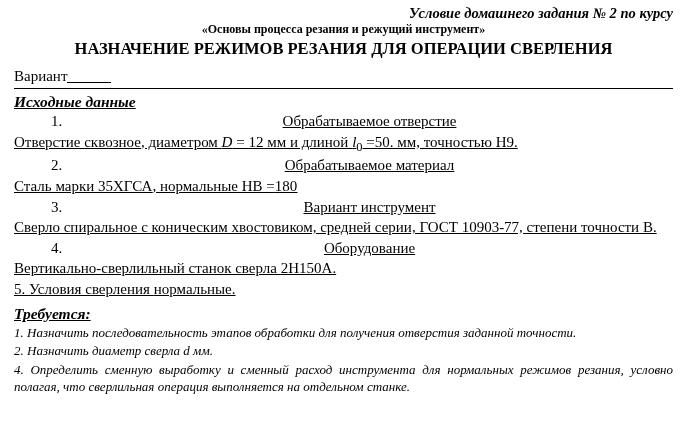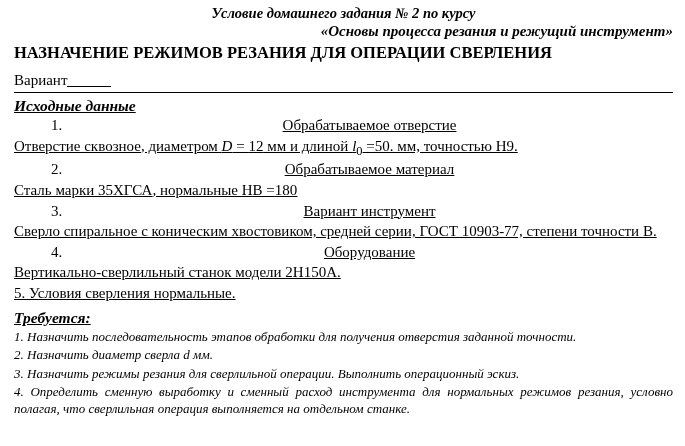--- a/index.html
+++ b/index.html
@@ -20,35 +20,34 @@
     height: 446px;
     box-sizing: border-box;
     padding: 4px 12px 0 14px;
   }
   .rule {
     border: none;
     border-top: 1px solid #000;
     margin: 3px 0 4px 0;
   }
   .hdr-line {
-    text-align: center;
+    text-align: right;
     font-style: italic;
     font-weight: bold;
     font-size: 14.5px;
     line-height: 1.25;
   }
   .hdr-line2 {
-    text-align: right;
-    font-style: italic;
+    text-align: center;
     font-weight: bold;
-    font-size: 15px;
+    font-size: 12px;
     line-height: 1.3;
   }
   .title {
-    text-align: left;
+    text-align: center;
     font-weight: bold;
     font-size: 16.5px;
     line-height: 1.25;
     margin-top: 1px;
   }
   .variant {
     font-size: 15px;
     margin-top: 9px;
   }
   .variant .blank {
@@ -133,24 +132,23 @@
   <ol class="numbered" start="3">
     <li><span class="u">Вариант инструмент</span></li>
   </ol>
 
   <p class="body"><span>Сверло спиральное с коническим хвостовиком, средней серии, ГОСТ 10903-77, степени точности </span><span class="u">В</span><span>.</span></p>
 
   <ol class="numbered" start="4">
     <li><span class="u">Оборудование</span></li>
   </ol>
 
-  <p class="body"><span>Вертикально-сверлильный станок модели </span><span class="u">2Н150А</span><span>.</span></p>
+  <p class="body"><span>Вертикально-сверлильный станок сверла </span><span class="u">2Н150А</span><span>.</span></p>
 
   <p class="body"><span>5. Условия сверления </span><span class="u">нормальные</span><span>.</span></p>
 
   <div class="req-head">Требуется:</div>
 
   <p class="req">1. Назначить последовательность этапов обработки для получения отверстия заданной точности.</p>
   <p class="req">2. Назначить диаметр сверла d мм.</p>
-  <p class="req">3. Назначить режимы резания для сверлильной операции. Выполнить операционный эскиз.</p>
   <p class="req">4. Определить сменную выработку и сменный расход инструмента для нормальных режимов резания, условно полагая, что сверлильная операция выполняется на отдельном станке.</p>
 
 </div>
 
 </body></html>

